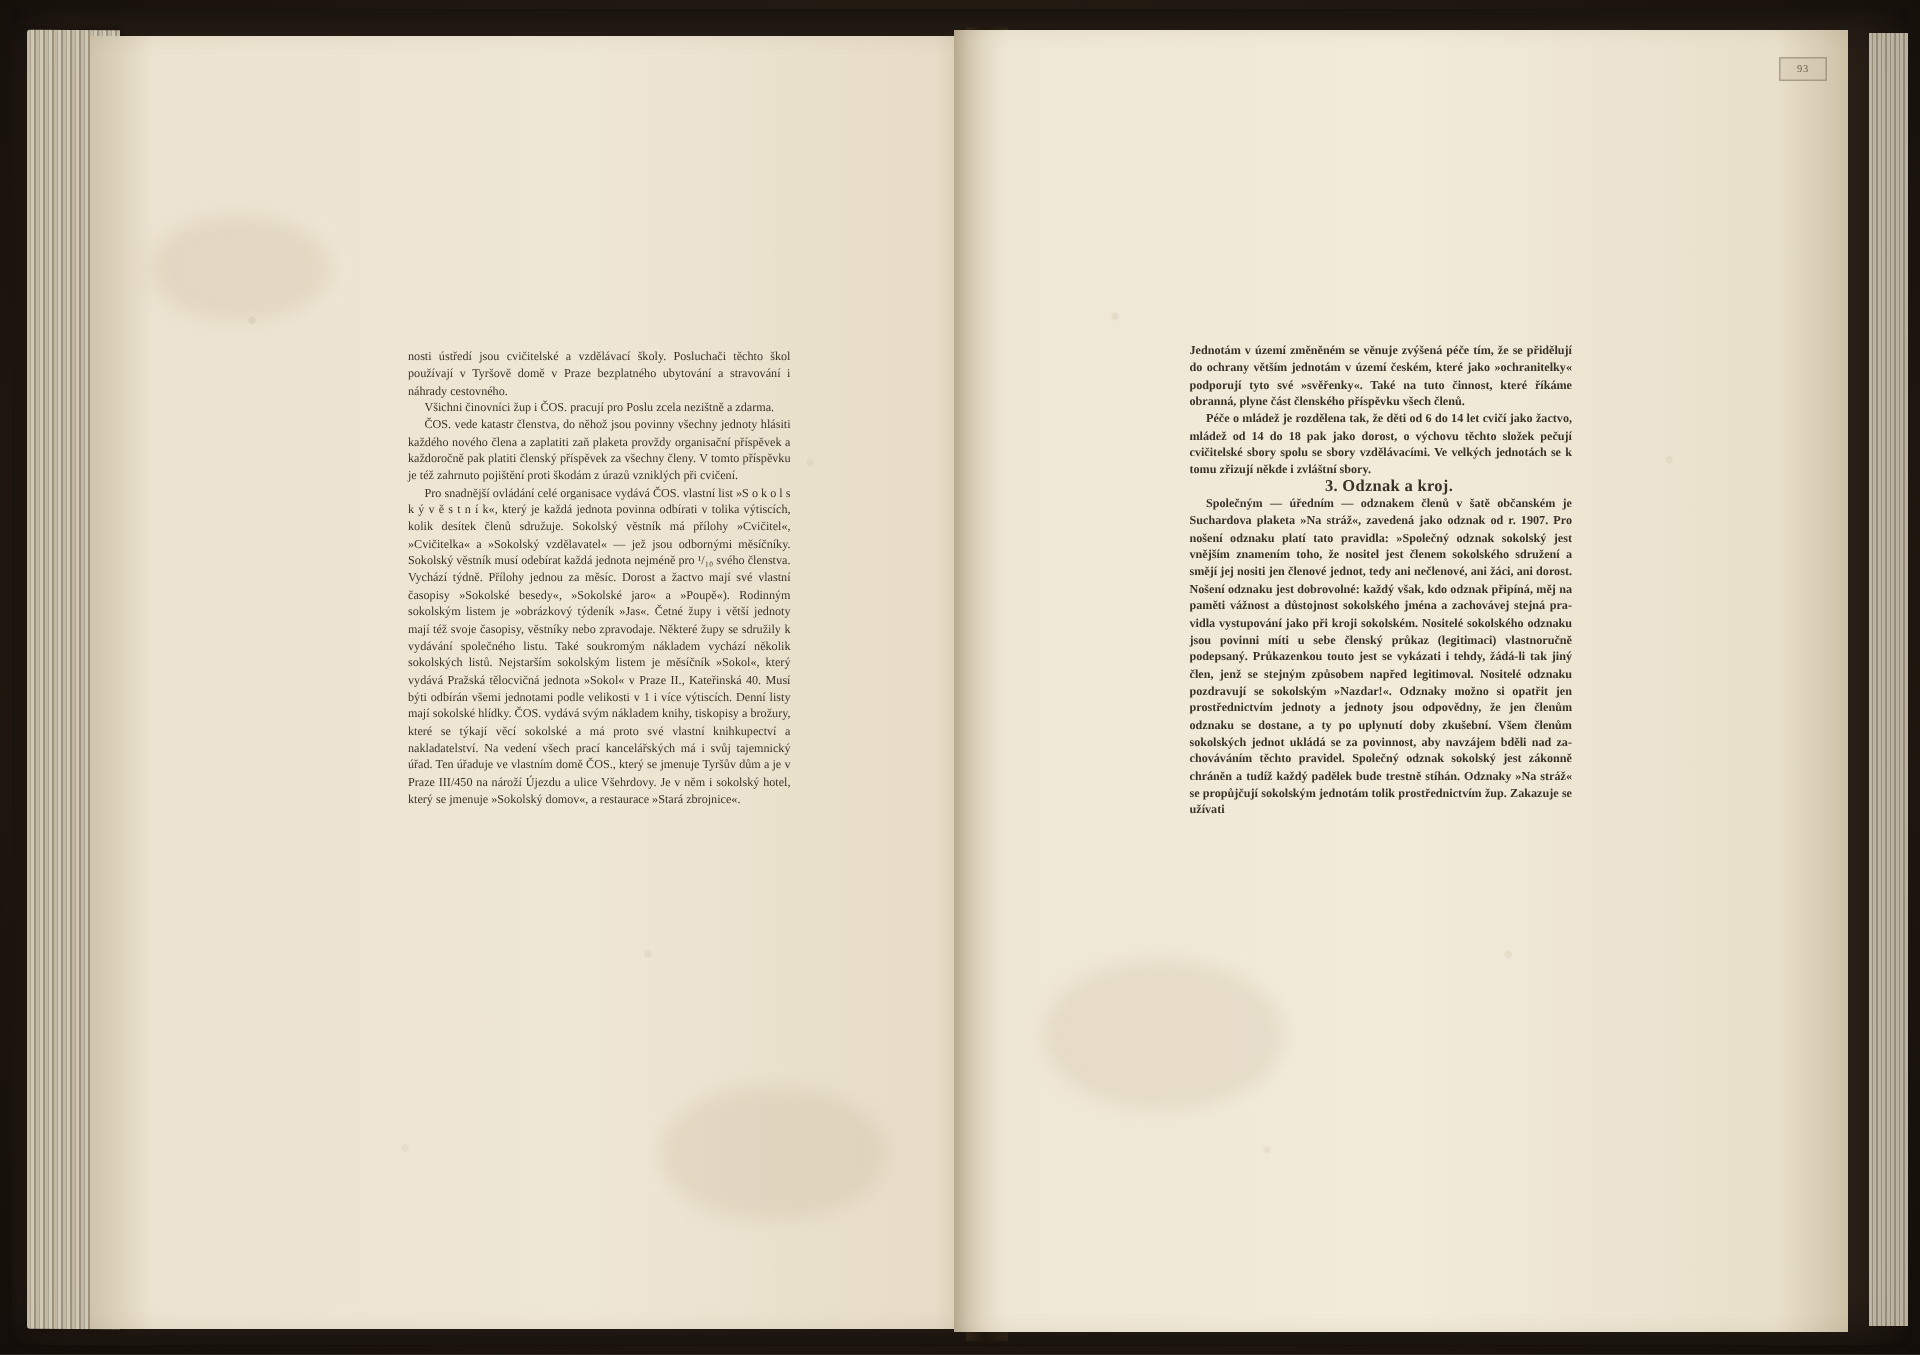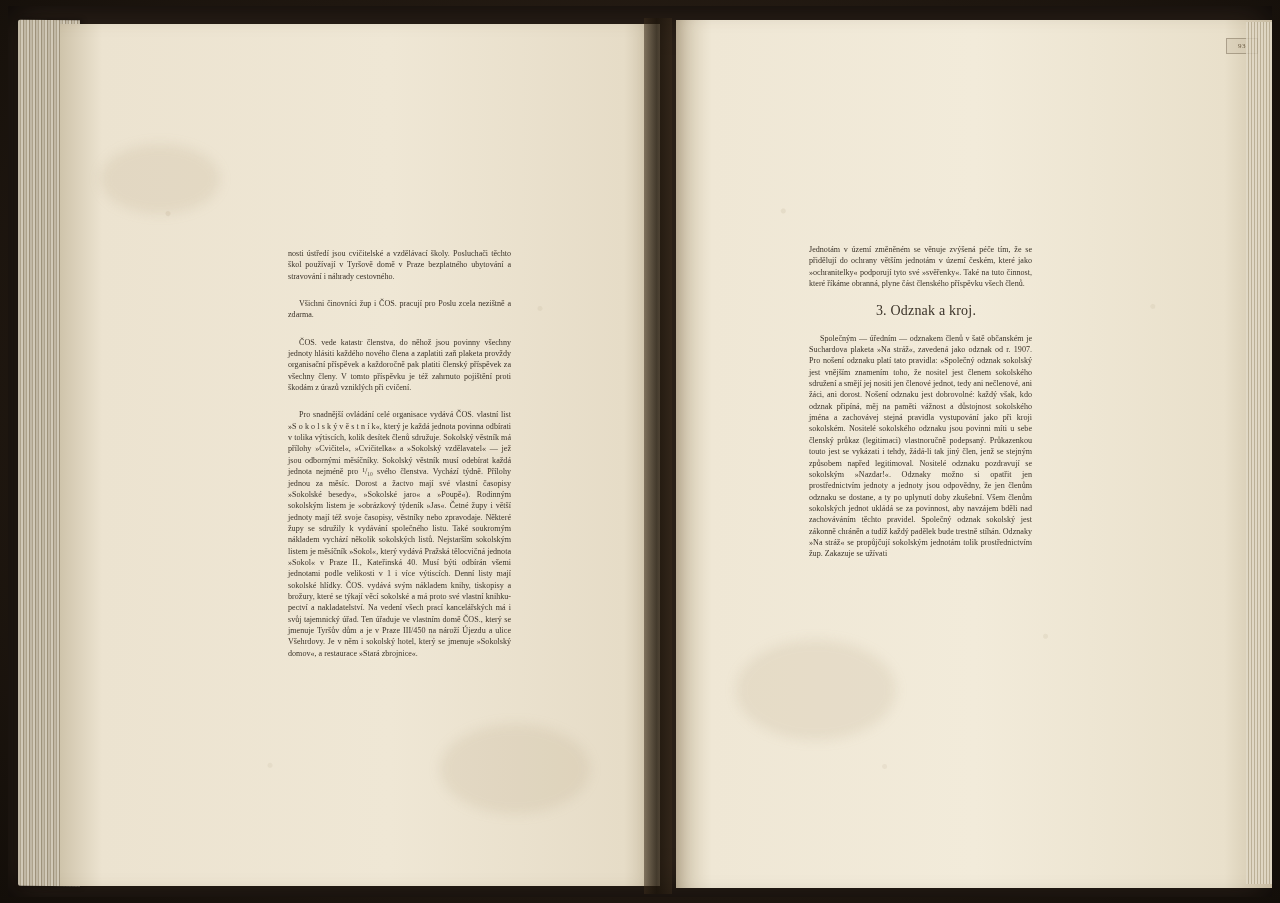--- a/index.html
+++ b/index.html
@@ -72,21 +72,21 @@
     left: 636px;
     top: 12px;
     width: 28px;
     height: 876px;
     background: linear-gradient(to right, rgba(60,45,28,.55), rgba(30,22,12,.75) 45%, rgba(60,45,28,.45));
   }
 
   
   .page-right {
     position: absolute;
-    left: 668px;
+    left: 628px;
     top: 14px;
     width: 596px;
     height: 868px;
     background:
       linear-gradient(to right, #d6cbb2 0%, #efe7d5 6%, #f2ebda 50%, #e9e0cb 92%, #cdc1a7 100%);
     box-shadow: inset 14px 0 22px -14px rgba(90,70,45,.5);
   }
 
   
   .edge-right {
@@ -137,31 +137,31 @@
     width: 255px;
     color: #3a3228;
     font-size: 8.1px;
     line-height: 11.35px;
     text-align: justify;
     text-justify: inter-word;
     hyphens: manual;
     font-family: "Liberation Serif", serif;
   }
   .col.left  { left: 272px; top: 232px; }
-  .col.right { left: 793px; top: 228px; }
+  .col.right { left: 793px; top: 228px; font-weight: bold; }
 
   .col p {
-    margin: 16px;
+    margin: 0;
     text-indent: 11px;
   }
   .col p.noindent { text-indent: 0; }
 
   .heading {
     text-align: center;
-    font-size: 14px;
+    font-size: 11px;
     margin: 9px 0 7px 0;
     text-indent: 0;
     letter-spacing: .2px;
   }
 
   
   .stain {
     position: absolute;
     border-radius: 50%;
     background: rgba(160,140,100,.13);
@@ -192,16 +192,17 @@
 
   <div class="col left">
     <p class="noindent">nosti ústředí jsou cvičitelské a vzdělávací školy. Poslu­chači těchto škol používají v Tyršově domě v Praze bez­platného ubytování a stravování i náhrady cestovného.</p>
     <p>Všichni činovníci žup i ČOS. pracují pro Poslu zcela nezištně a zdarma.</p>
     <p>ČOS. vede katastr členstva, do něhož jsou povinny vše­chny jednoty hlásiti každého nového člena a zaplatiti zaň plaketa provždy organisační příspěvek a každoročně pak platiti členský příspěvek za všechny členy. V tomto příspěvku je též zahrnuto pojištění proti škodám z úrazů vzniklých při cvičení.</p>
     <p>Pro snadnější ovládání celé organisace vydává ČOS. vlastní list »S o k o l s k ý  v ě s t n í k«, který je každá jednota povinna odbírati v tolika výtiscích, kolik desítek členů sdružuje. Sokolský věstník má přílohy »Cvičitel«, »Cvičitelka« a »Sokolský vzdělavatel« — jež jsou odbor­nými měsíčníky. Sokolský věstník musí odebírat každá jednota nejméně pro ¹/₁₀ svého členstva. Vychází týdně. Přílohy jednou za měsíc. Dorost a žactvo mají své vlast­ní časopisy »Sokolské besedy«, »Sokolské jaro« a »Pou­pě«). Rodinným sokolským listem je »obrázkový týdeník »Jas«. Četné župy i větší jednoty mají též svoje časo­pisy, věstníky nebo zpravodaje. Některé župy se sdru­žily k vydávání společného listu. Také soukromým nákla­dem vychází několik sokolských listů. Nejstarším sokol­ským listem je měsíčník »Sokol«, který vydává Pražská tělocvičná jednota »Sokol« v Praze II., Kateřinská 40. Musí býti odbírán všemi jednotami podle velikosti v 1 i více výtiscích. Denní listy mají sokolské hlídky. ČOS. vydává svým nákladem knihy, tiskopisy a brožury, které se týkají věcí sokolské a má proto své vlastní knihku­pectví a nakladatelství. Na vedení všech prací kancelář­ských má i svůj tajemnický úřad. Ten úřaduje ve vlast­ním domě ČOS., který se jmenuje Tyršův dům a je v Pra­ze III/450 na nároží Újezdu a ulice Všehrdovy. Je v něm i sokolský hotel, který se jmenuje »Sokolský domov«, a restaurace »Stará zbrojnice«.</p>
   </div>
 
   <div class="col right">
     <p class="noindent">Jednotám v území změněném se věnuje zvýšená péče tím, že se přidělují do ochrany větším jednotám v území českém, které jako »ochranitelky« podporují tyto své »svěřenky«. Také na tuto činnost, které říkáme obranná, plyne část členského příspěvku všech členů.</p>
+    <p>Péče o mládež je rozdělena tak, že děti od 6 do 14 let cvičí jako žactvo, mládež od 14 do 18 pak jako dorost, o výchovu těchto složek pečují cvičitelské sbory spolu se sbory vzdělávacími. Ve velkých jednotách se k tomu zřizují někde i zvláštní sbory.</p>
     <p class="heading">3. Odznak a kroj.</p>
     <p>Společným — úředním — odznakem členů v šatě ob­čanském je Suchardova plaketa »Na stráž«, zavedená jako odznak od r. 1907. Pro nošení odznaku platí tato pravidla: »Společný odznak sokolský jest vnějším zna­mením toho, že nositel jest členem sokolského sdružení a smějí jej nositi jen členové jednot, tedy ani nečlenové, ani žáci, ani dorost. Nošení odznaku jest dobrovolné: každý však, kdo odznak připíná, měj na paměti vážnost a důstojnost sokolského jména a zachovávej stejná pra­vidla vystupování jako při kroji sokolském. Nositelé so­kolského odznaku jsou povinni míti u sebe členský prů­kaz (legitimaci) vlastnoručně podepsaný. Průkazenkou touto jest se vykázati i tehdy, žádá-li tak jiný člen, jenž se stejným způsobem napřed legitimoval. Nositelé odznaku pozdravují se sokolským »Nazdar!«. Odznaky možno si opatřit jen prostřednictvím jednoty a jednoty jsou odpovědny, že jen členům odznaku se dostane, a ty po uplynutí doby zkušební. Všem členům sokolských jed­not ukládá se za povinnost, aby navzájem bděli nad za­chováváním těchto pravidel. Společný odznak sokolský jest zákonně chráněn a tudíž každý padělek bude trestně stíhán. Odznaky »Na stráž« se propůjčují sokolským jed­notám tolik prostřednictvím žup. Zakazuje se užívati</p>
   </div>
 </div>
 
 </body></html>

